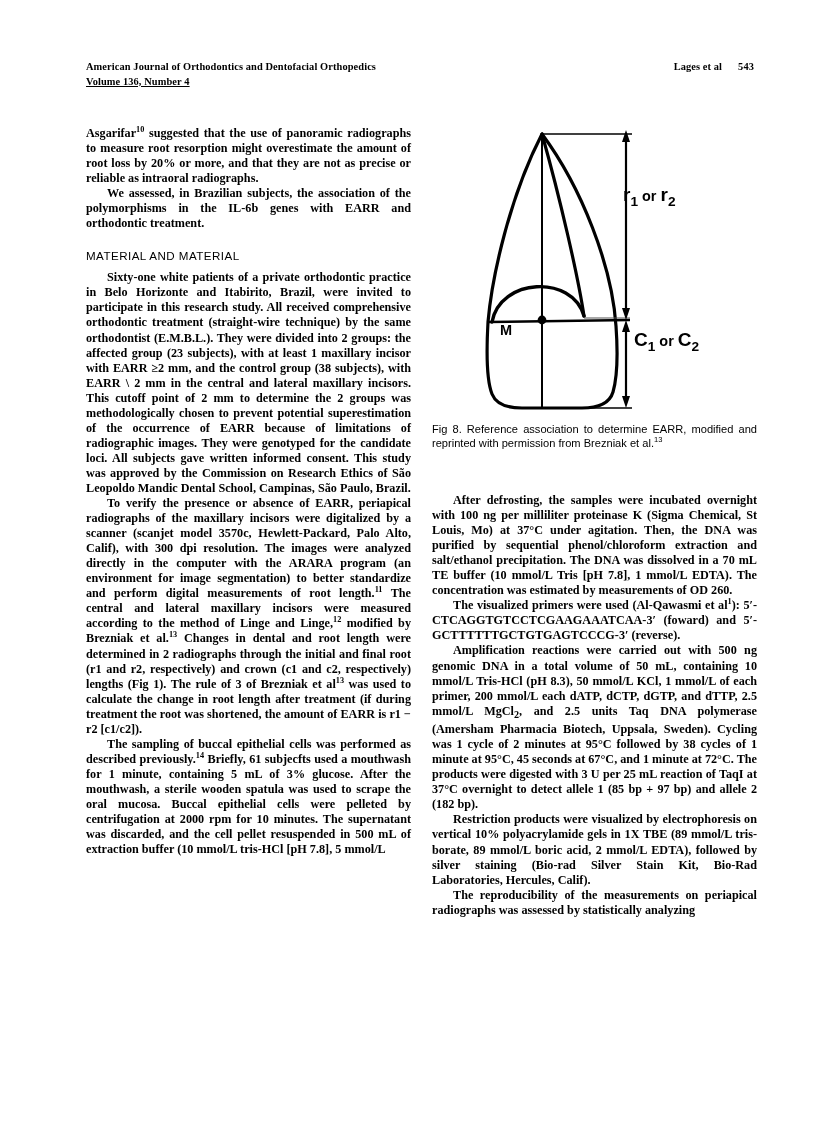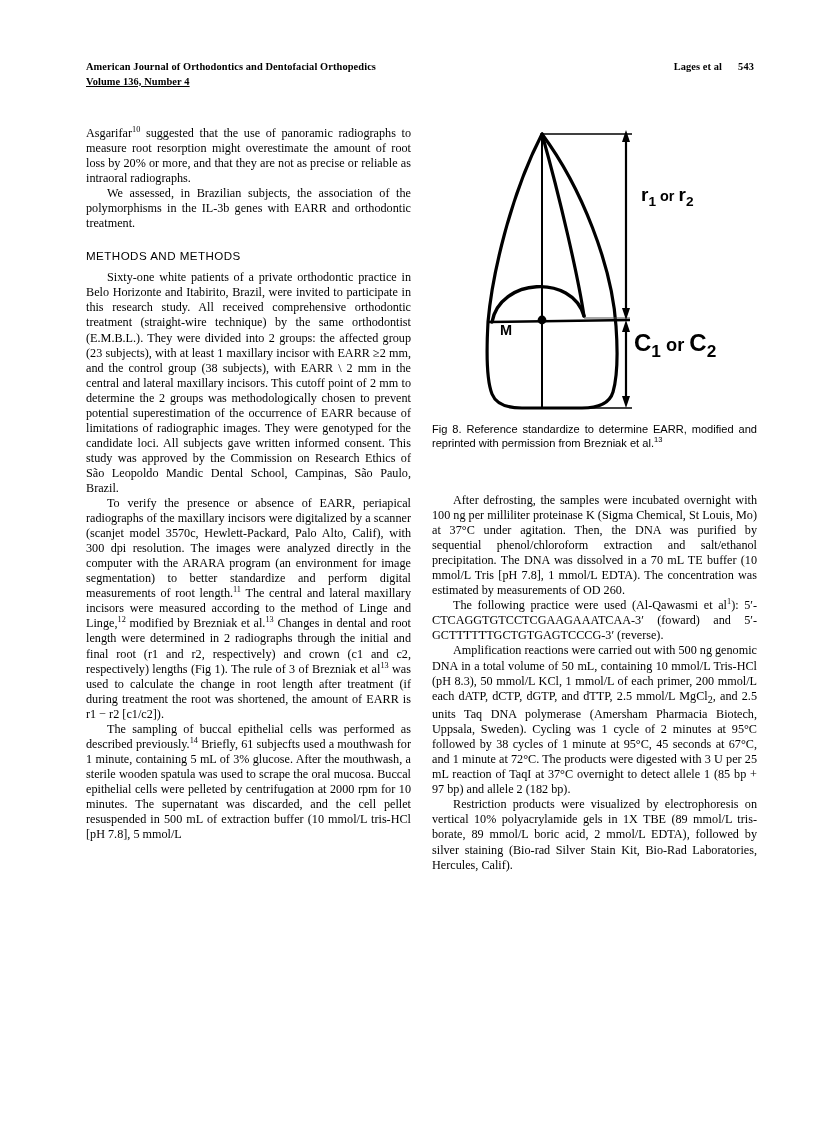--- a/index.html
+++ b/index.html
@@ -62,20 +62,21 @@
     -webkit-hyphens: none;
     hyphens: none;
   }
   .col-left  { left: 86px;  top: 126px; }
   .col-right { left: 432px; top: 126px; }
 
   .col p {
     margin: 0;
     text-indent: 21px;
     text-align: justify;
+    font-weight: bold;
   }
   .col p.noindent { text-indent: 0; }
 
   .sec-head {
     font-family: "Liberation Sans", sans-serif;
     font-size: 11.6px;
     font-weight: normal;
     letter-spacing: 0.45px;
     margin: 18px 0 7px 0;
     text-align: left;
@@ -120,28 +121,28 @@
   .fig-label .sub {
     font-size: 0.72em;
     vertical-align: sub;
     line-height: 0;
   }
   .fig-label .orword {
     font-weight: bold;
     font-size: 0.76em;
   }
   .lbl-r {
-    left: 209px;
+    left: 191px;
     top: 58px;
     font-size: 19px;
   }
   .lbl-c {
     left: 202px;
     top: 203px;
-    font-size: 24px;
+    font-size: 19px;
   }
   .lbl-m {
     left: 68px;
     top: 196px;
     font-size: 14.5px;
     font-weight: bold;
     font-family: "Liberation Sans", sans-serif;
   }
 
   svg.tooth { display: block; }
@@ -157,23 +158,23 @@
       <span class="rh-right">
         <span>Lages et al</span><span class="rh-pageno">543</span>
       </span>
     </div>
     <div class="rh-vol">Volume 136, Number 4</div>
   </div>
 
   <div class="col col-left">
     <div id="left-paras-1">
         <p class="noindent"><span>Asgarifar</span><sup>10</sup><span> suggested that the use of panoramic radiographs to measure root resorption might overestimate the amount of root loss by 20% or more, and that they are not as precise or reliable as intraoral radiographs.</span></p>
-        <p><span>We assessed, in Brazilian subjects, the association of the polymorphisms in the IL-3b genes with EARR and orthodontic treatment.</span></p>
-      </div>
-    <div class="sec-head">METHODS AND METHODS</div>
+        <p><span>We assessed, in Brazilian subjects, the association of the polymorphisms in the IL-6b genes with EARR and orthodontic treatment.</span></p>
+      </div>
+    <div class="sec-head">MATERIAL AND MATERIAL</div>
     <div id="left-paras-2">
         <p><span>Sixty-one white patients of a private orthodontic practice in Belo Horizonte and Itabirito, Brazil, were invited to participate in this research study. All received comprehensive orthodontic treatment (straight-wire technique) by the same orthodontist (E.M.B.L.). They were divided into 2 groups: the affected group (23 subjects), with at least 1 maxillary incisor with EARR ≥2 mm, and the control group (38 subjects), with EARR \ 2 mm in the central and lateral maxillary incisors. This cutoff point of 2 mm to determine the 2 groups was methodologically chosen to prevent potential superestimation of the occurrence of EARR because of limitations of radiographic images. They were genotyped for the candidate loci. All subjects gave written informed consent. This study was approved by the Commission on Research Ethics of São Leopoldo Mandic Dental School, Campinas, São Paulo, Brazil.</span></p>
         <p><span>To verify the presence or absence of EARR, periapical radiographs of the maxillary incisors were digitalized by a scanner (scanjet model 3570c, Hewlett-Packard, Palo Alto, Calif), with 300 dpi resolution. The images were analyzed directly in the computer with the ARARA program (an environment for image segmentation) to better standardize and perform digital measurements of root length.</span><sup>11</sup><span> The central and lateral maxillary incisors were measured according to the method of Linge and Linge,</span><sup>12</sup><span> modified by Brezniak et al.</span><sup>13</sup><span> Changes in dental and root length were determined in 2 radiographs through the initial and final root (r1 and r2, respectively) and crown (c1 and c2, respectively) lengths (Fig 1). The rule of 3 of Brezniak et al</span><sup>13</sup><span> was used to calculate the change in root length after treatment (if during treatment the root was shortened, the amount of EARR is r1 − r2 [c1/c2]).</span></p>
         <p><span>The sampling of buccal epithelial cells was performed as described previously.</span><sup>14</sup><span> Briefly, 61 subjecfts used a mouthwash for 1 minute, containing 5 mL of 3% glucose. After the mouthwash, a sterile wooden spatula was used to scrape the oral mucosa. Buccal epithelial cells were pelleted by centrifugation at 2000 rpm for 10 minutes. The supernatant was discarded, and the cell pellet resuspended in 500 mL of extraction buffer (10 mmol/L tris-HCl [pH 7.8], 5 mmol/L</span></p>
       </div>
   </div>
 
   <div class="figure-block">
     <div class="fig-art">
 
@@ -217,26 +218,27 @@
       </div>
 
       <div class="fig-label lbl-c">
         <span>C</span><span class="sub">1</span><span class="orword">&nbsp;</span><span class="orword">or</span><span class="orword">&nbsp;</span><span>C</span><span class="sub">2</span>
       </div>
 
       <div class="fig-label lbl-m">M</div>
     </div>
 
     <div class="fig-caption">
-      <span class="figlabel">Fig 8.</span><span> Reference standardize to determine EARR, modified and reprinted with permission from Brezniak et al.</span><sup>13</sup>
+      <span class="figlabel">Fig 8.</span><span> Reference association to determine EARR, modified and reprinted with permission from Brezniak et al.</span><sup>13</sup>
     </div>
   </div>
 
   <div class="col col-right" id="right-col-text" style="top: 493px;">
     <div id="right-paras">
         <p><span>After defrosting, the samples were incubated overnight with 100 ng per milliliter proteinase K (Sigma Chemical, St Louis, Mo) at 37°C under agitation. Then, the DNA was purified by sequential phenol/chloroform extraction and salt/ethanol precipitation. The DNA was dissolved in a 70 mL TE buffer (10 mmol/L Tris [pH 7.8], 1 mmol/L EDTA). The concentration was estimated by measurements of OD 260.</span></p>
-        <p><span>The following practice were used (Al-Qawasmi et al</span><sup>1</sup><span>): 5′-CTCAGGTGTCCTCGAAGAAATCAA-3′ (foward) and 5′-GCTTTTTTGCTGTGAGTCCCG-3′ (reverse).</span></p>
+        <p><span>The visualized primers were used (Al-Qawasmi et al</span><sup>1</sup><span>): 5′-CTCAGGTGTCCTCGAAGAAATCAA-3′ (foward) and 5′-GCTTTTTTGCTGTGAGTCCCG-3′ (reverse).</span></p>
         <p><span>Amplification reactions were carried out with 500 ng genomic DNA in a total volume of 50 mL, containing 10 mmol/L Tris-HCl (pH 8.3), 50 mmol/L KCl, 1 mmol/L of each primer, 200 mmol/L each dATP, dCTP, dGTP, and dTTP, 2.5 mmol/L MgCl</span><sub>2</sub><span>, and 2.5 units Taq DNA polymerase (Amersham Pharmacia Biotech, Uppsala, Sweden). Cycling was 1 cycle of 2 minutes at 95°C followed by 38 cycles of 1 minute at 95°C, 45 seconds at 67°C, and 1 minute at 72°C. The products were digested with 3 U per 25 mL reaction of TaqI at 37°C overnight to detect allele 1 (85 bp + 97 bp) and allele 2 (182 bp).</span></p>
         <p><span>Restriction products were visualized by electrophoresis on vertical 10% polyacrylamide gels in 1X TBE (89 mmol/L tris-borate, 89 mmol/L boric acid, 2 mmol/L EDTA), followed by silver staining (Bio-rad Silver Stain Kit, Bio-Rad Laboratories, Hercules, Calif).</span></p>
+        <p><span>The reproducibility of the measurements on periapical radiographs was assessed by statistically analyzing</span></p>
       </div>
   </div>
 
 </div>
 
 </body></html>

